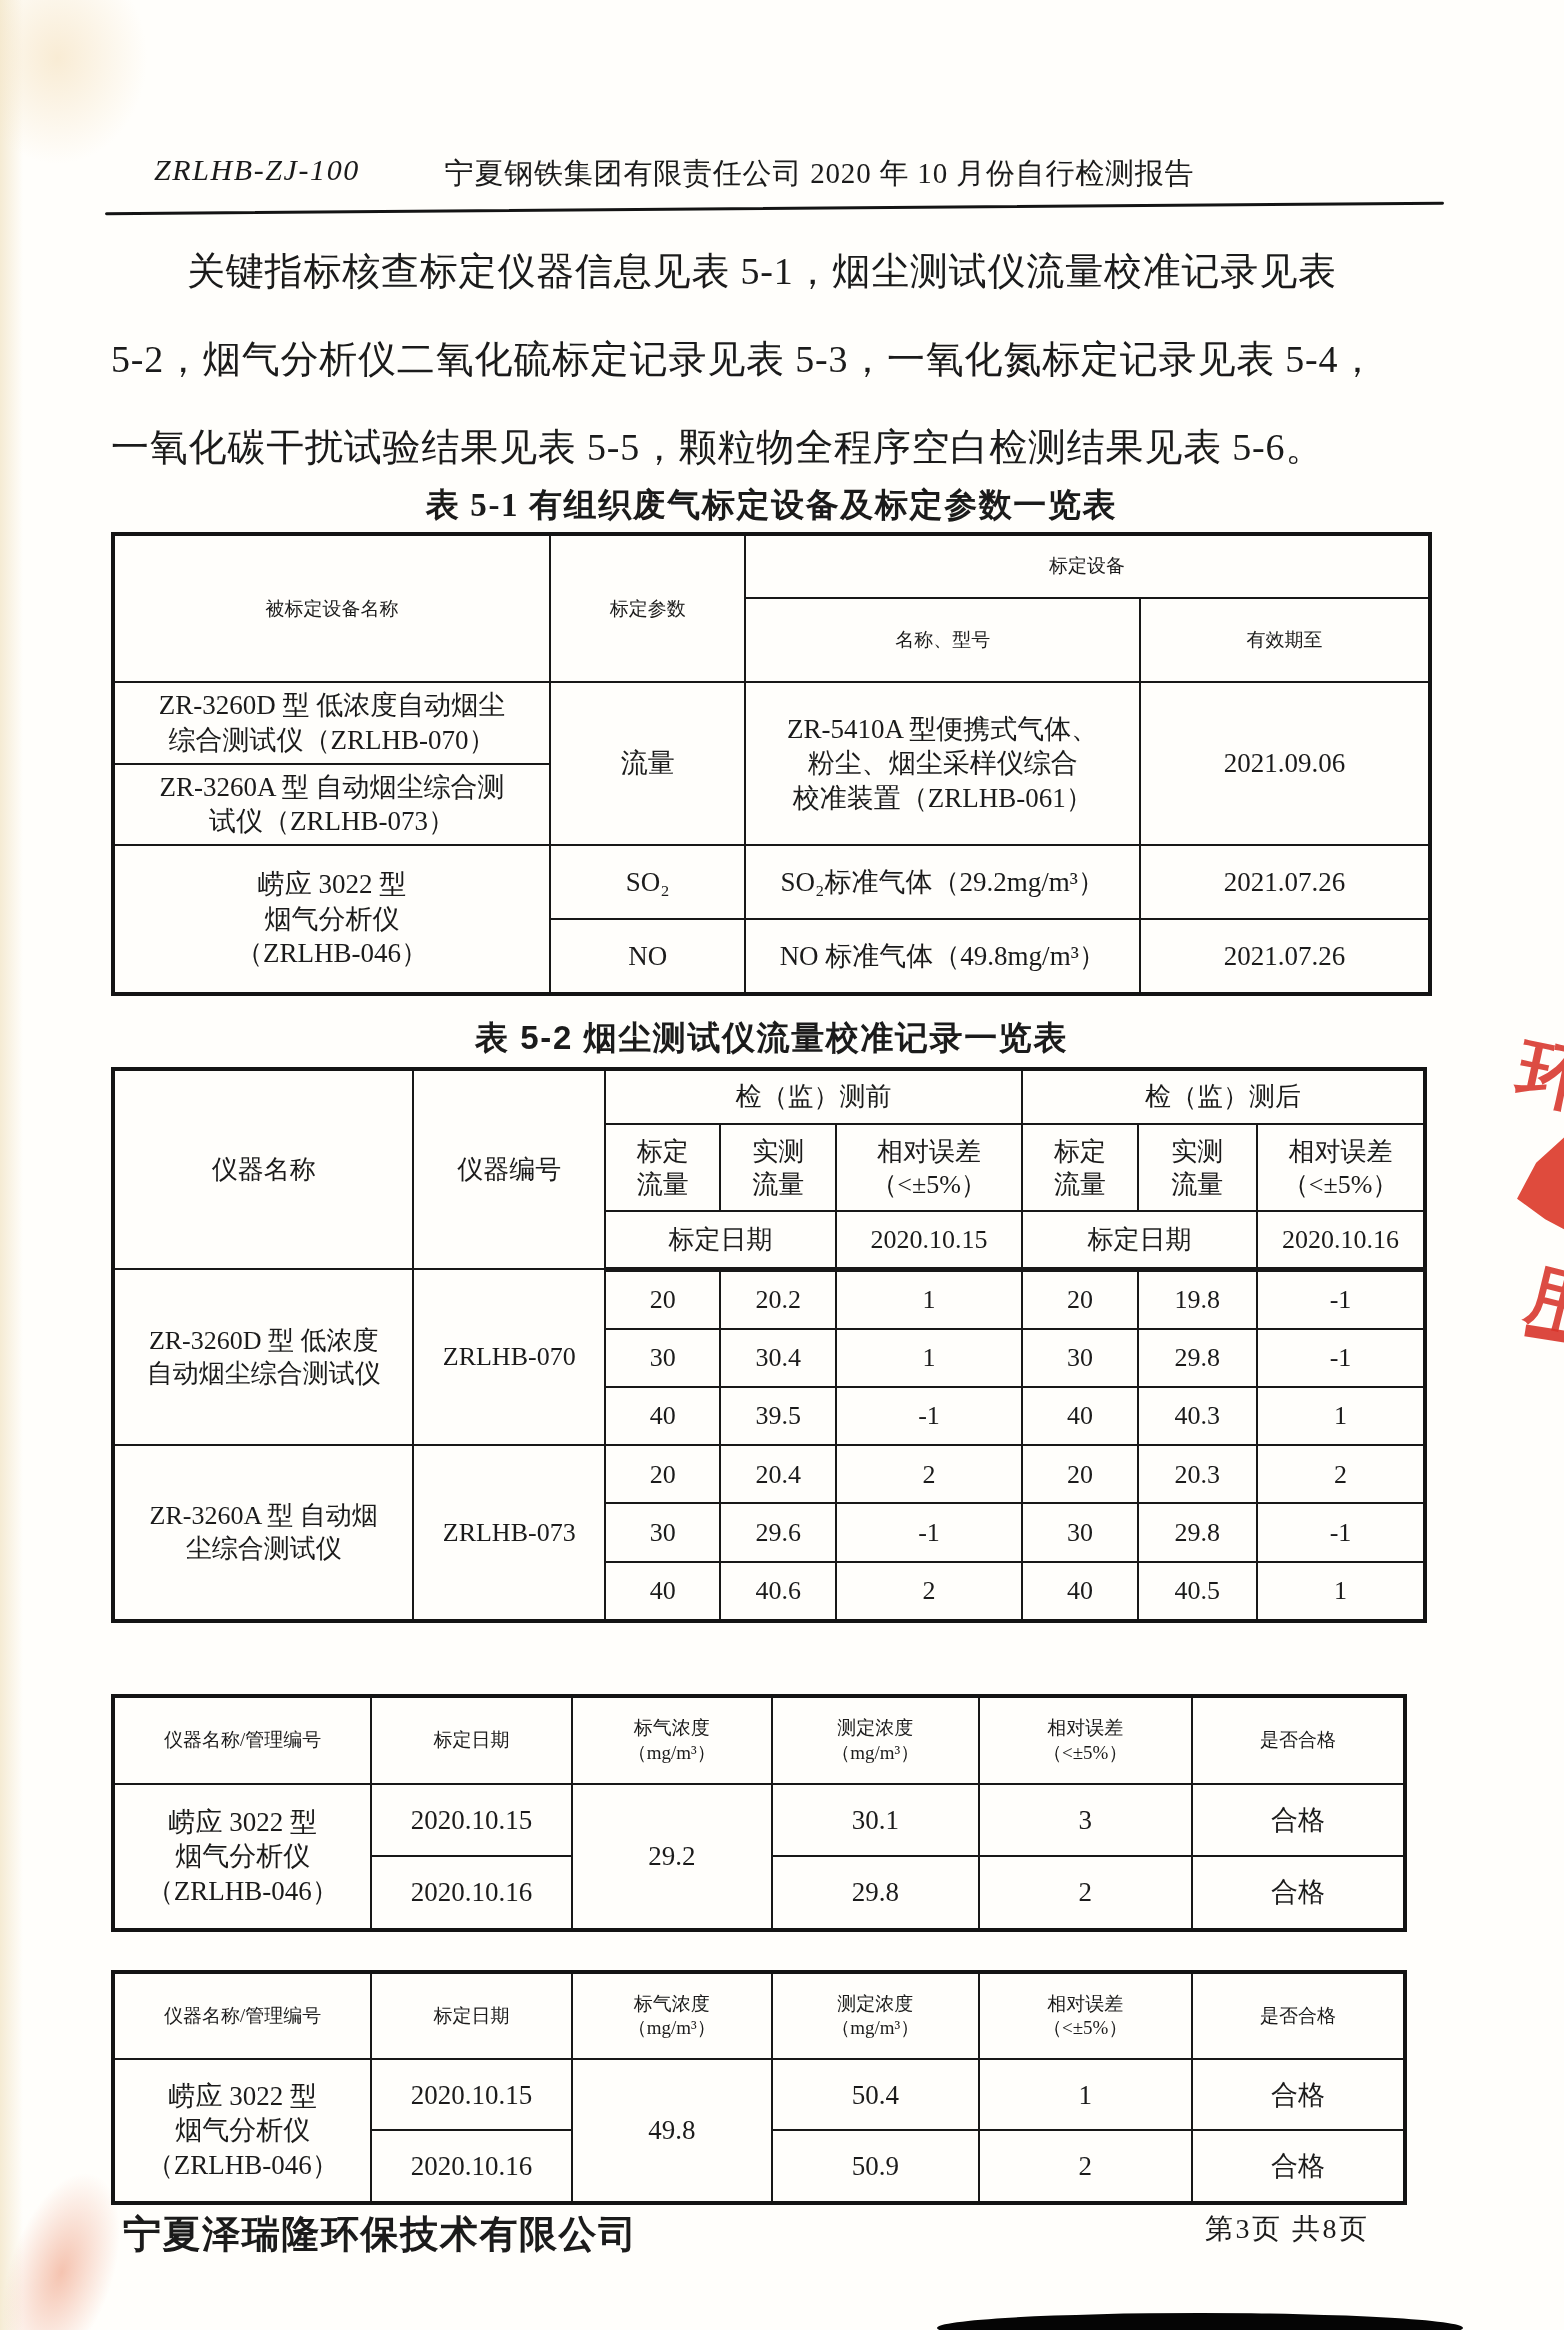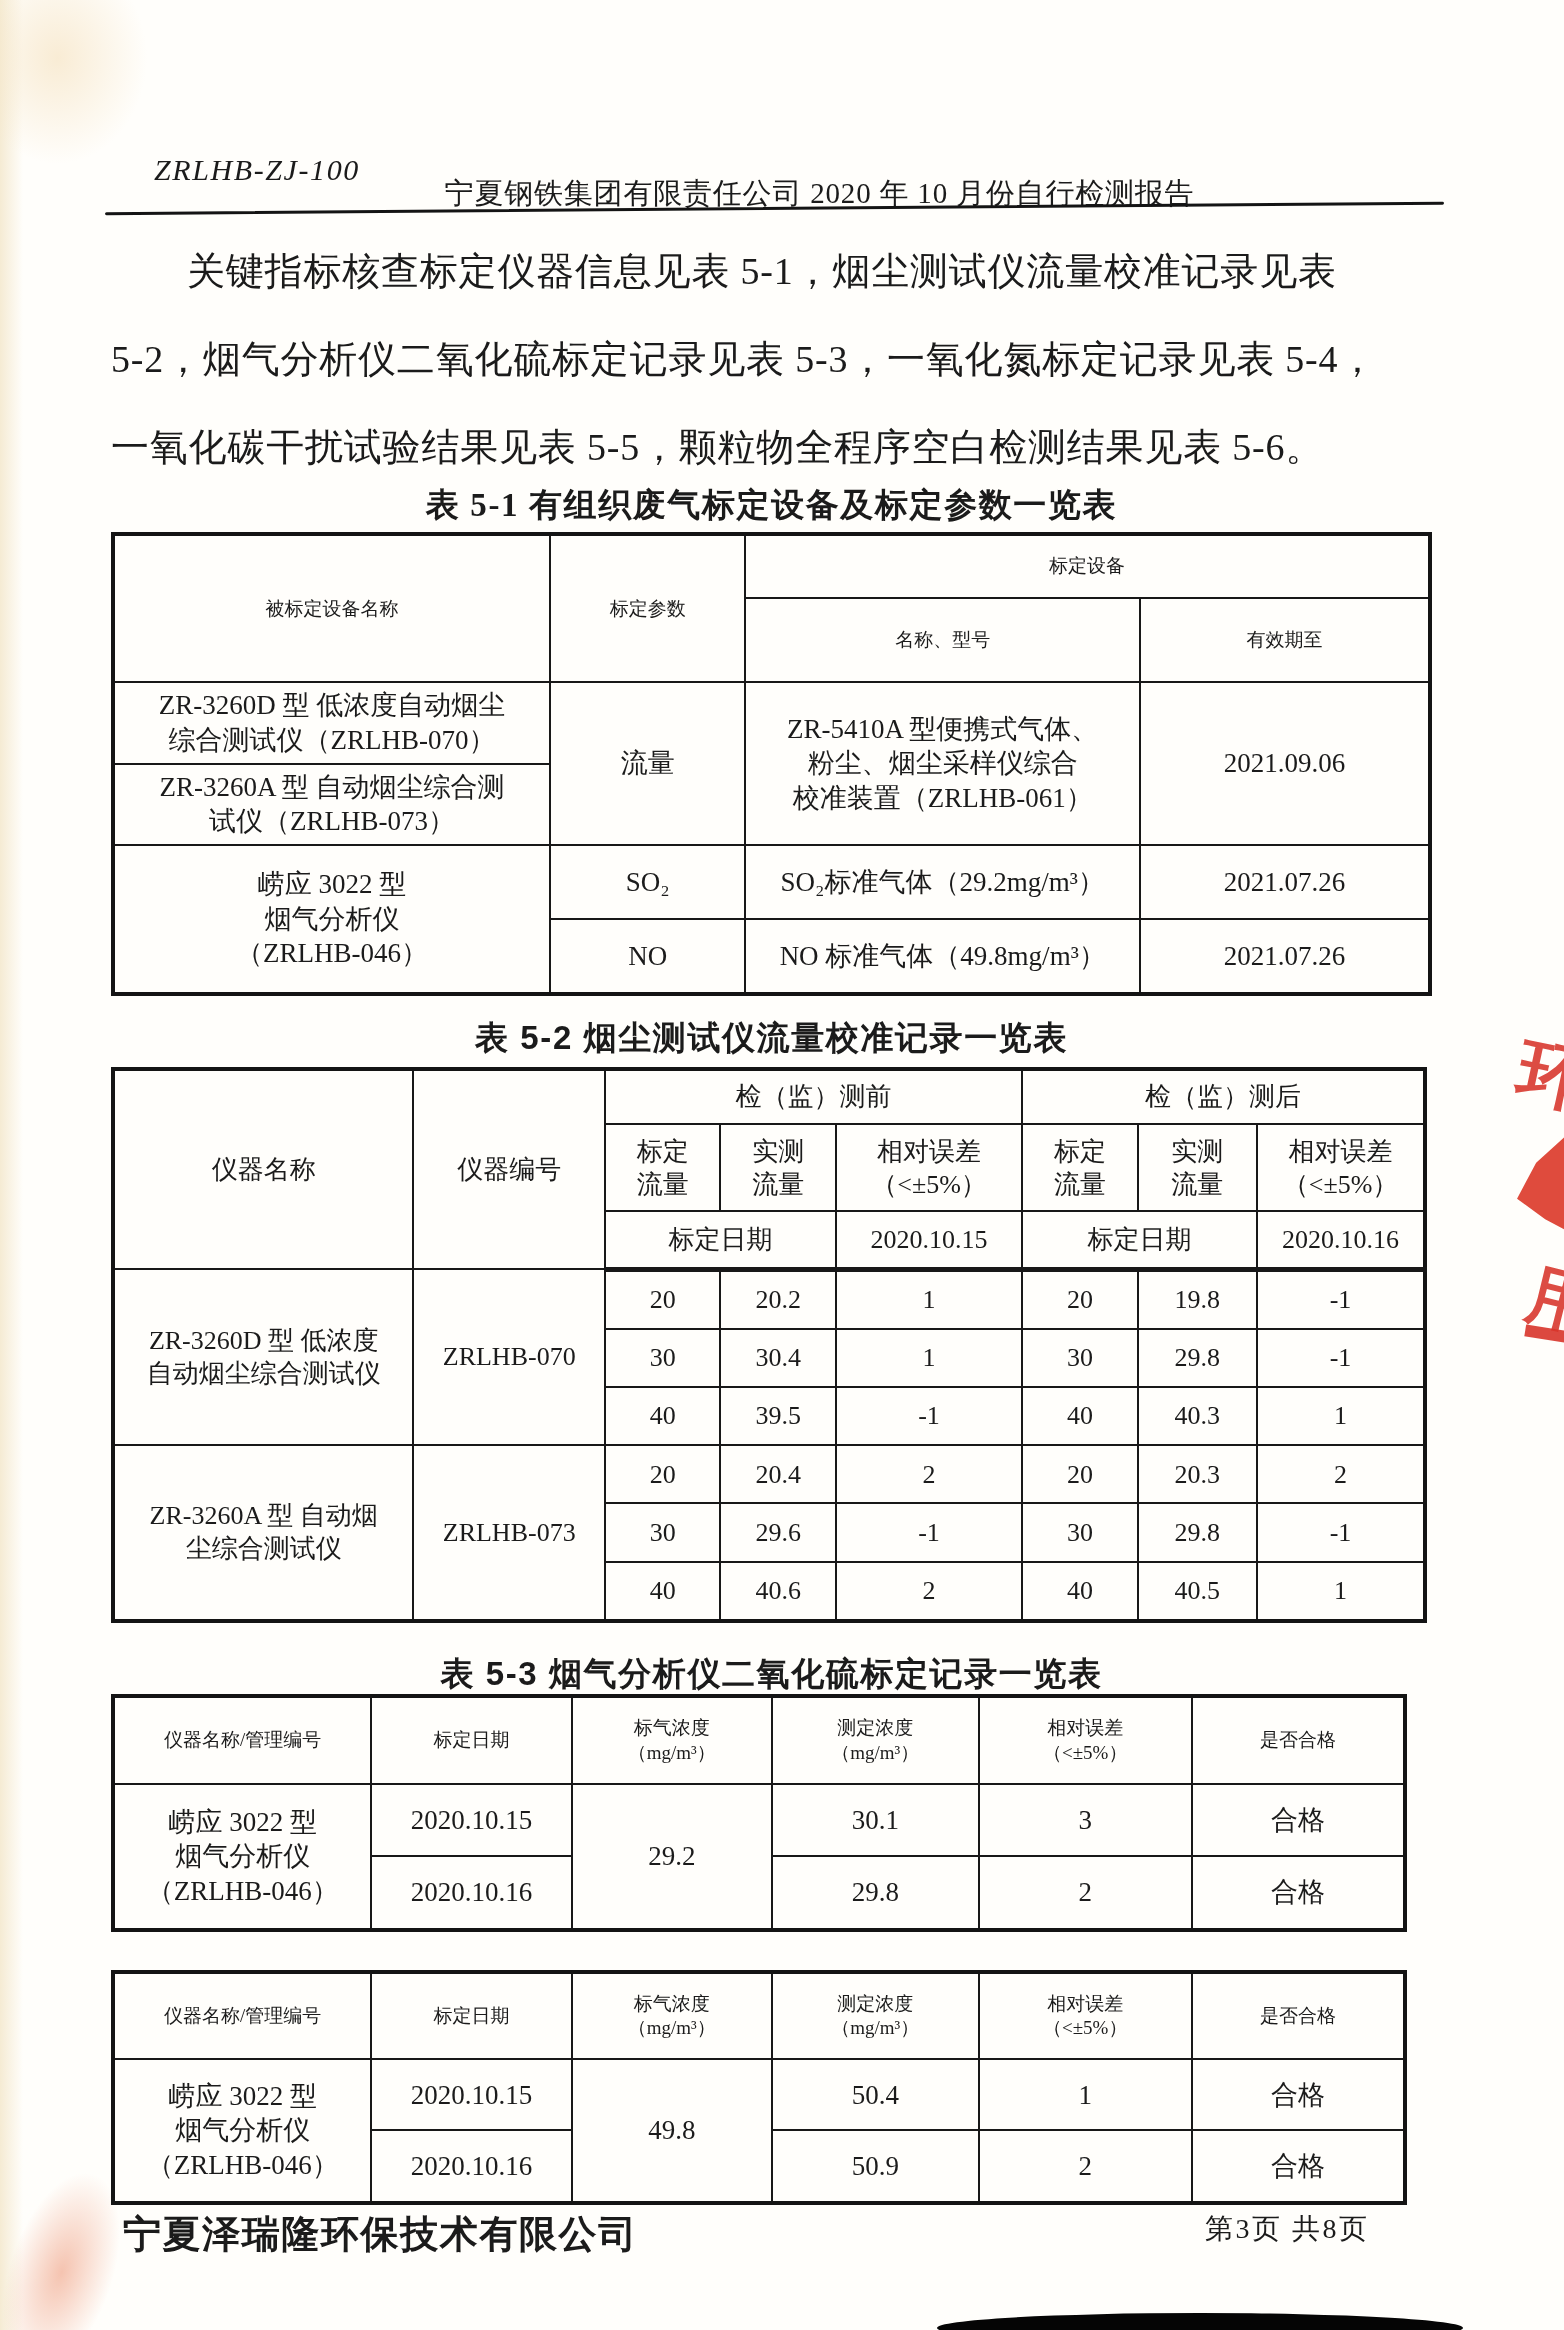--- a/index.html
+++ b/index.html
@@ -15,21 +15,21 @@
   .corner-top-left { position:absolute; left:-33px; top:-49px; width:181px; height:214px;
     background:radial-gradient(ellipse at center, rgba(246,228,196,.7), rgba(255,255,255,0) 70%); }
   .smudge-bottom-left { position:absolute; left:8.2px; bottom:-49px; width:107px; height:214px;
     background:radial-gradient(ellipse at center, rgba(238,156,126,.6), rgba(255,255,255,0) 68%);
     transform:rotate(18deg); }
   .blob-bottom { position:absolute; left:937px; bottom:-13px; width:526px; height:30px;
     background:#050505; border-radius:50%; }
   
   .hdr-code { position:absolute; left:154px; top:153px; font-size:30px; letter-spacing:1.6px;font-style:italic; }
   .hdr-title { position:absolute; left:50%; top:154px; transform:translateX(-45%);
-    font-size:29px; letter-spacing:0.8px; white-space:nowrap;margin-top:20px; }
+    font-size:29px; letter-spacing:0.8px; white-space:nowrap; }
   .hdr-rule { position:absolute; left:105px; top:207px; width:1339px; height:3.3px;
     background:#141414; transform:rotate(-0.45deg); border-radius:1.6px; }
   
   .intro { position:absolute; left:111px; top:247px; width:1348px; font-size:38px; letter-spacing:0.8px; }
   .intro .ln { height:49px; line-height:49px; margin-bottom:39px; white-space:nowrap; }
   .intro .ln.first { text-indent:76px; }
   
   .tbl-title { position:absolute; left:111px; width:1321px; text-align:center;
     font-family:"Liberation Sans","DejaVu Sans",sans-serif; font-weight:700;
     font-size:33px; letter-spacing:1.6px; }
@@ -222,21 +222,20 @@
       <td>40</td>
       <td>40.6</td>
       <td>2</td>
       <td>40</td>
       <td>40.5</td>
       <td>1</td>
     </tr>
   </tbody>
     </table>
 
-  <div class="tbl-title" style="top:1652px;">表 5-3  烟气分析仪二氧化硫标定记录一览表</div>
   <table class="tbl t3" style="top:1694px; left:111px; width:1296px;">
     <colgroup>
       <col style="width:20%">
         <col style="width:15.5%">
         <col style="width:15.5%">
       <col style="width:16%">
         <col style="width:16.5%">
         <col style="width:16.5%">
     </colgroup>
     <tbody>

